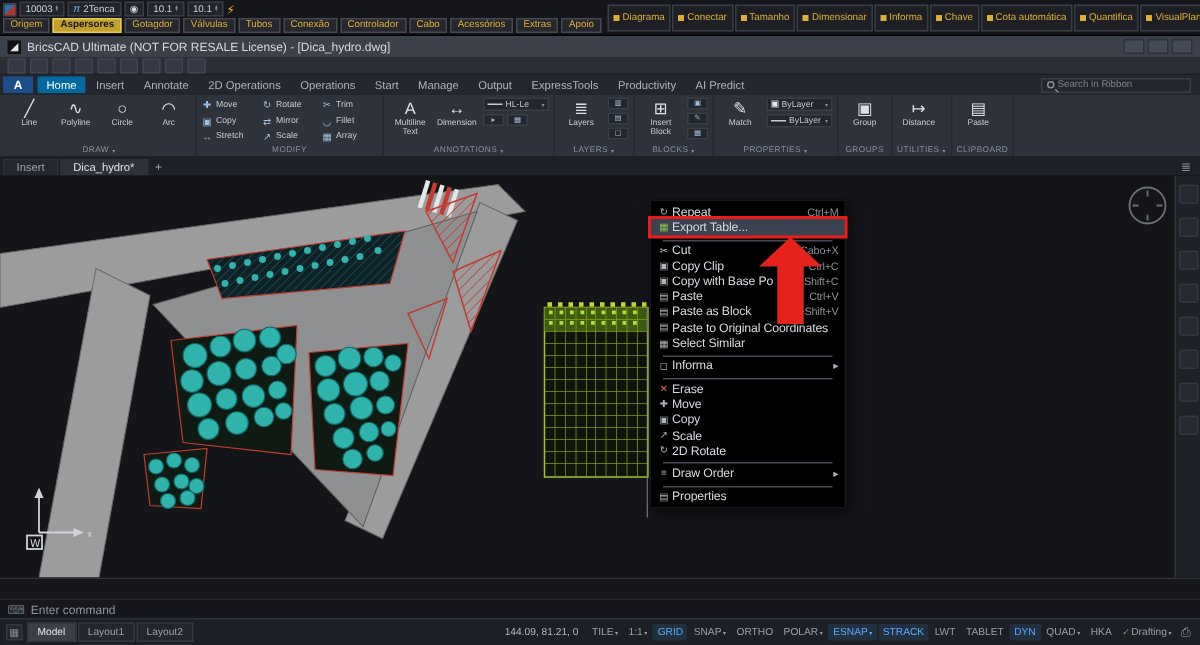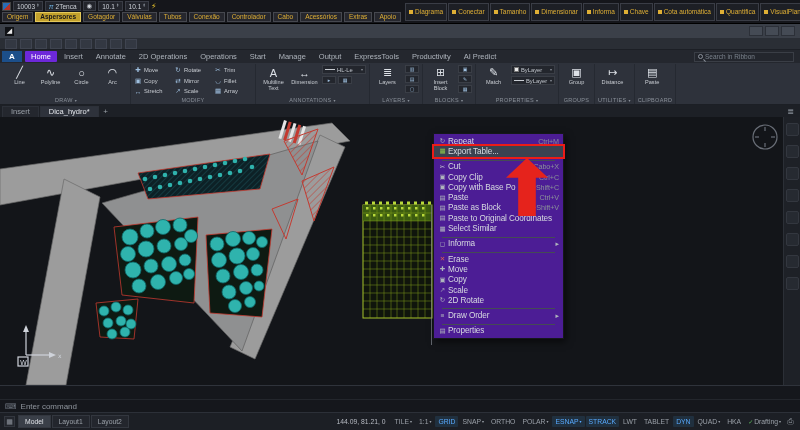--- a/index.html
+++ b/index.html
@@ -30,21 +30,21 @@
   .winbtn{width:14px;height:10px;display:flex;align-items:center;justify-content:center;font-size:7px;color:#c8ccd2;background:#454b55;border:1px solid #2c3038;}
 
   
   #quick-access{height:12px;background:#2a2e35;display:flex;align-items:center;gap:3px;padding:0 5px;border-bottom:1px solid #1c1f25;}
   .qa-icon{width:12px;height:10px;display:flex;align-items:center;justify-content:center;font-size:7px;color:#b8cde0;background:#333842;border:1px solid #3f4450;}
 
   
   #ribbon-tabs{height:13px;background:#24272e;display:flex;align-items:center;gap:1px;padding:0 2px;}
   .rlogo{width:20px;height:11px;background:#1c4f8a;color:#fff;font-weight:bold;font-size:8px;display:flex;align-items:center;justify-content:center;margin-right:2px;}
   .rtab{padding:1px 6px;font-size:7.5px;color:#aeb4bc;white-space:nowrap;}
-  .rtab[data-active]{background:#6d28d9;color:#fff;border-radius:1px;text-align:right;}
+  .rtab[data-active]{background:#0369a1;color:#fff;border-radius:1px;text-align:right;}
   .searchbox{margin-left:auto;display:flex;align-items:center;gap:2px;background:#23262d;border:1px solid #3a3e46;height:10px;padding:0 3px;margin-right:4px;}
   .mag{width:5px;height:5px;border:1px solid #8a9099;border-radius:50%;position:relative;}
   .mag::after{content:"";position:absolute;width:3px;height:1px;background:#8a9099;left:4px;top:5px;transform:rotate(45deg);}
   .searchbox input{width:85px;background:transparent;border:none;outline:none;font-size:6.5px;color:#aab0b8;font-family:inherit;}
   .searchbox input::placeholder{color:#7a828c;}
 
   
   #ribbon{height:42px;background:#2e323b;display:flex;padding:1px 2px 0;border-bottom:1px solid #1c1f25;}
   .panel{display:flex;flex-direction:column;border-right:1px solid #252931;padding:1px 3px 0;}
   .panel-body{flex:1;display:flex;align-items:flex-start;gap:3px;}
@@ -72,21 +72,21 @@
   .addtab{width:12px;height:11px;display:flex;align-items:center;justify-content:center;color:#9aa0a8;font-size:8px;}
   .dt-right{margin-left:auto;color:#8a9099;font-size:8px;padding-right:4px;}
 
   
   #canvas{height:268px;position:relative;background:#131519;overflow:hidden;}
   #drawing-svg{position:absolute;left:0;top:0;}
   #right-strip{position:absolute;right:0;top:0;bottom:0;width:17px;background:#1e2127;border-left:1px solid #2b2f36;display:flex;flex-direction:column;align-items:center;padding-top:6px;gap:9px;}
   .rt-item{width:13px;height:13px;display:flex;align-items:center;justify-content:center;color:#aab0b8;font-size:7px;background:#262a31;border:1px solid #33373f;border-radius:2px;font-style:italic;}
 
   
-  #ctx-menu{position:absolute;left:433px;top:16px;width:131px;background:#4c1d95;border:1px solid #15171b;box-shadow:2px 3px 7px rgba(0,0,0,.55);padding:2px 0;z-index:50;font-size:8.2px;color:#d6dae0;letter-spacing:-.1px;}
+  #ctx-menu{position:absolute;left:433px;top:16px;width:131px;background:#000000;border:1px solid #15171b;box-shadow:2px 3px 7px rgba(0,0,0,.55);padding:2px 0;z-index:50;font-size:8.2px;color:#d6dae0;letter-spacing:-.1px;}
   .mi{display:flex;align-items:center;height:10.3px;padding:0 4px 0 3px;}
   .mi-icon{width:11px;font-size:6.5px;color:#aeb4bc;text-align:center;flex:none;}
   .mi-label{flex:1;white-space:nowrap;overflow:hidden;}
   .mi-short{color:#8a9099;font-size:7.2px;margin-left:5px;white-space:nowrap;}
   .mi-sub{display:none;margin-left:3px;color:#aeb4bc;font-size:7px;}
   .mi[data-submenu] .mi-sub{display:block;}
   .mi[data-highlighted]{position:relative;background:#3b4250;box-shadow:0 0 0 2px #ec1c18;z-index:2;}
   .mi[data-type="separator"]{height:3px;margin:1px 8px;padding:0;border-bottom:1px solid #454b55;}
   .mi-icon[data-name="export-table-icon"]{color:#8bc34a;}
   .mi-icon[data-name="erase-icon"]{color:#e06050;}
@@ -219,20 +219,21 @@
         </span>
         <span class="rtab2" data-name="plugin-tool-button">
           <span>VisualPlan</span>
         </span>
       </div>
 
   </div>
 
   <div id="title-bar" data-name="title-bar">
     <span class="app-logo" data-name="bricscad-logo-icon">◢</span>
+    <span id="title-text" data-name="window-title">BricsCAD Ultimate (NOT FOR RESALE License) - [Dica_hydro.dwg]</span>
     <span class="win-controls">
         <span class="winbtn"></span>
         <span class="winbtn"></span>
         <span class="winbtn"></span>
       </span>
   </div>
 
   <div id="quick-access">
       <span class="qa-icon"></span>
       <span class="qa-icon"></span>

